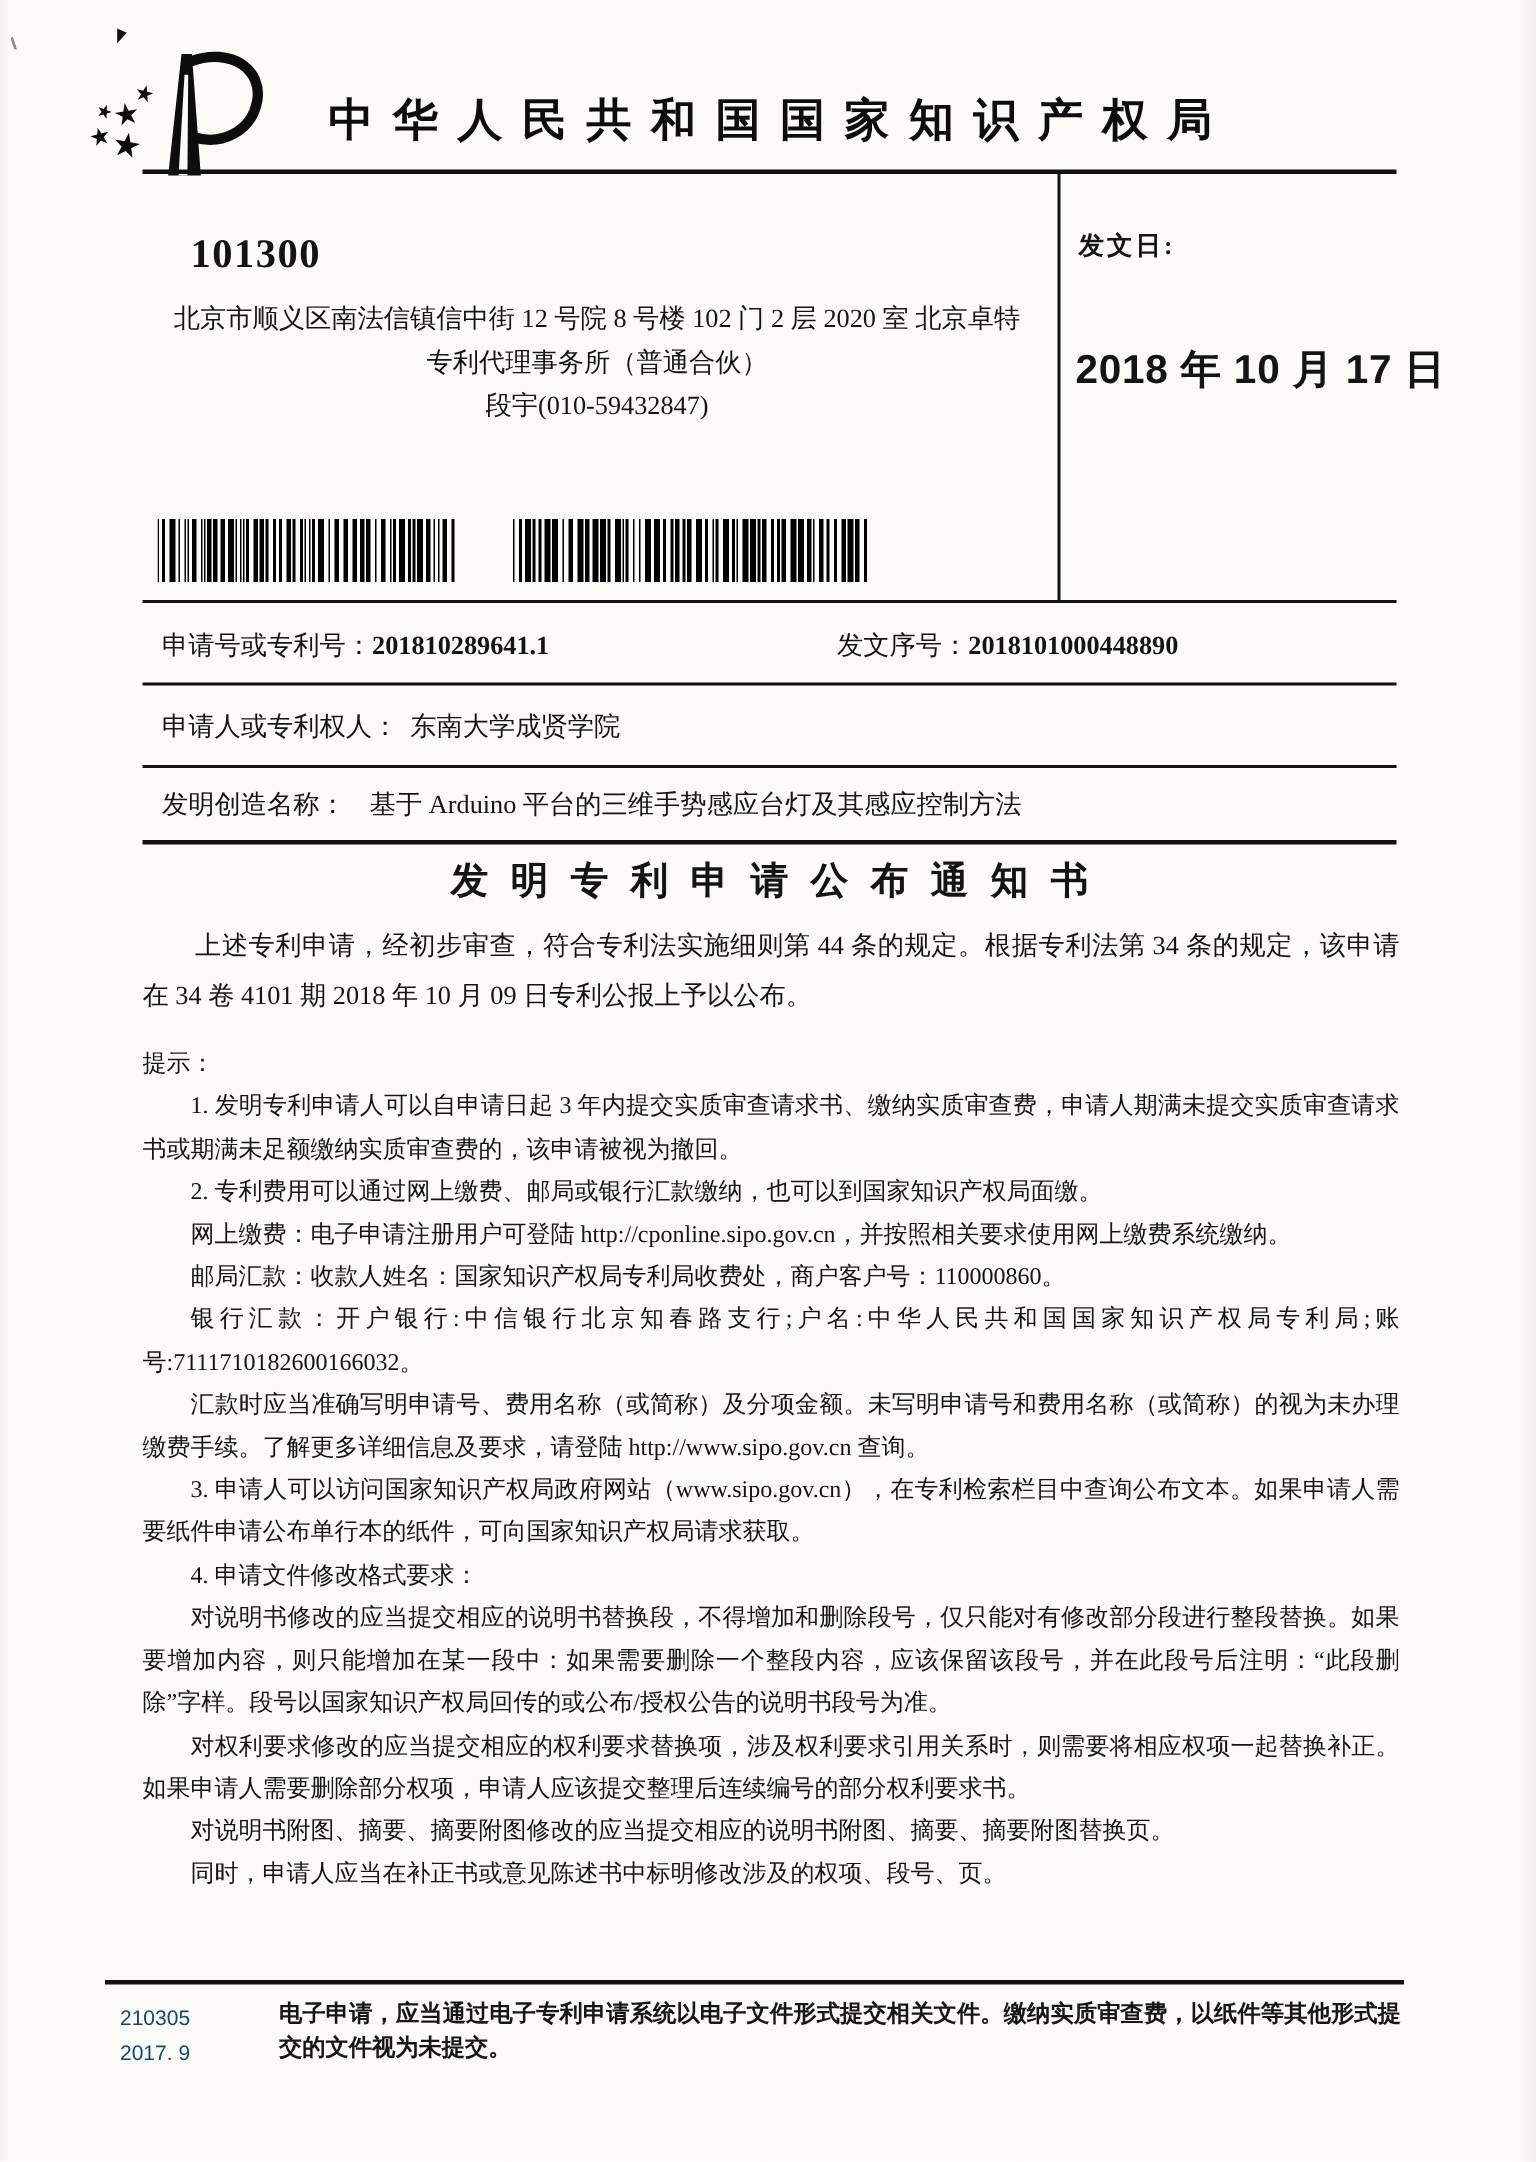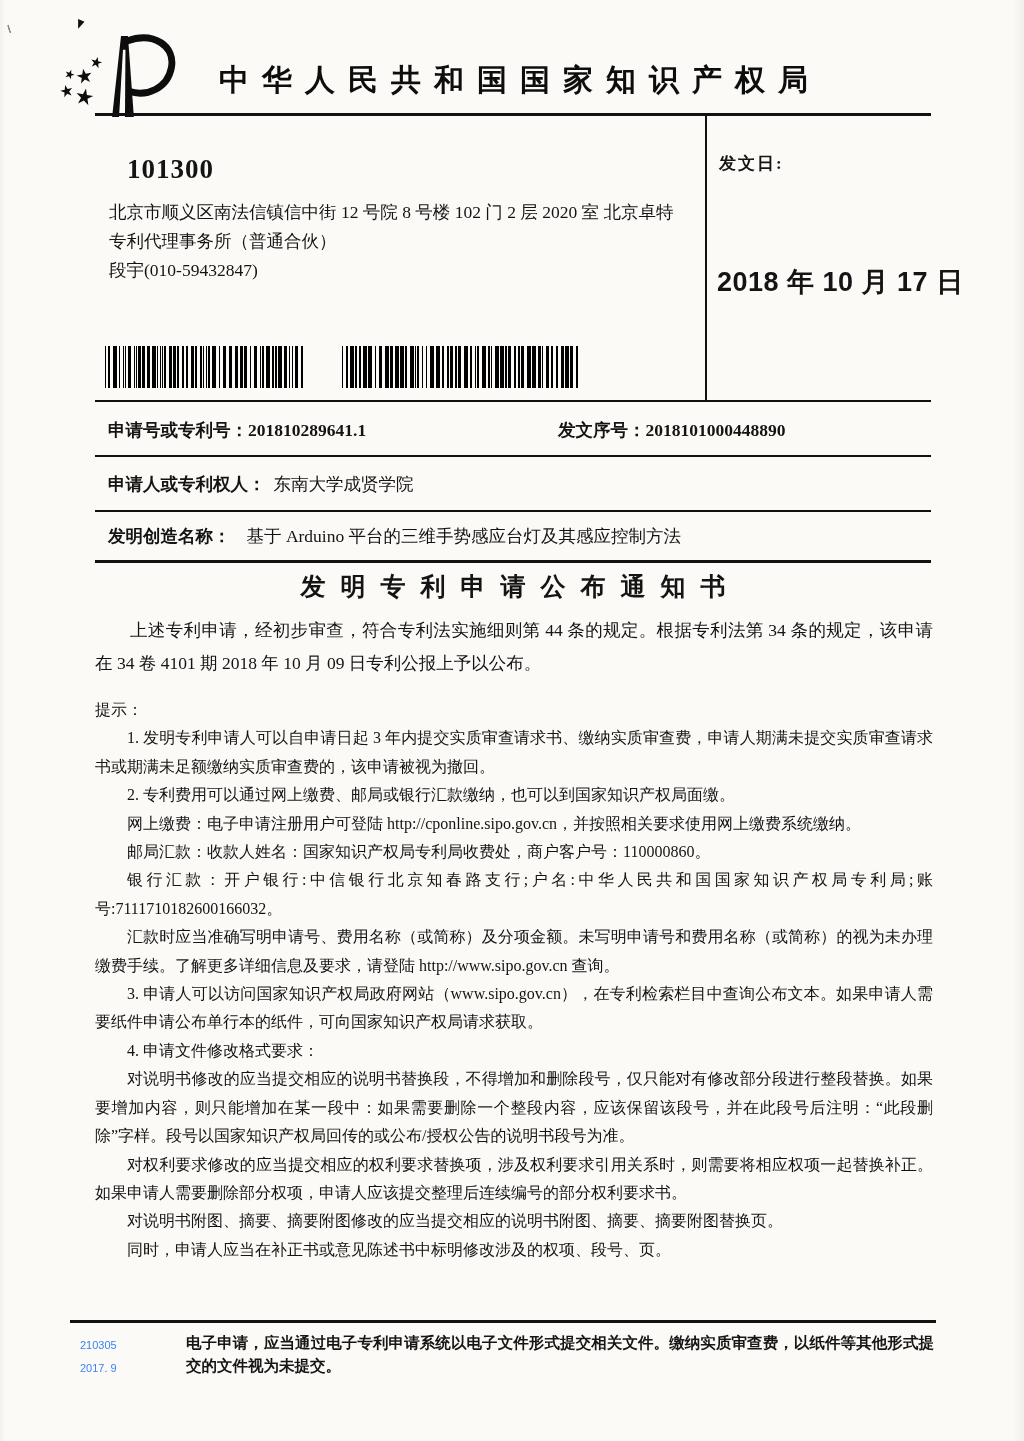--- a/index.html
+++ b/index.html
@@ -22,35 +22,35 @@
   .agency-title {
     left:195px; top:60px; width:650px; text-align:center;
     font-family:"Liberation Sans","DejaVu Sans",sans-serif;
     font-weight:bold; font-size:30px; letter-spacing:13px; white-space:nowrap; color:#0d0d0d;
   }
   .header-rule { left:95px; top:113px; width:836px; height:3px; background:#111; }
 
   
   .info-box { left:95px; top:116px; width:836px; height:284px; }
   .postal-code { left:32px; top:38px; font-size:27px; font-weight:bold; letter-spacing:1px; }
-  .recipient-block { left:14px; top:82px; width:578px; text-align:left; font-size:17.5px; line-height:29px; }
+  .recipient-block { left:14px; top:82px; width:578px; text-align:center; font-size:17.5px; line-height:29px; }
   .info-divider { left:610px; top:0; width:2px; height:284px; background:#111; }
   .issue-label { left:624px; top:36px; font-size:17px; font-weight:bold; letter-spacing:2px; }
-  .issue-value { left:622px; top:112px; font-size:27px; font-weight:bold; font-family:"Liberation Sans","DejaVu Sans",sans-serif; letter-spacing:0.5px; white-space:nowrap;margin-top:36px; }
+  .issue-value { left:622px; top:112px; font-size:27px; font-weight:bold; font-family:"Liberation Sans","DejaVu Sans",sans-serif; letter-spacing:0.5px; white-space:nowrap; }
   .barcode { top:230px; height:42px; display:flex; overflow:hidden; align-items:stretch; }
   .barcode i { display:block; height:100%; background:#000; flex:0 0 auto; }
   .barcode-left  { left:10px;  width:200px; }
   .barcode-right { left:247px; width:238px; }
 
   
   .rule { left:95px; width:836px; height:2px; background:#111; }
   .r1 { top:400px; } .r2 { top:455px; } .r3 { top:510px; } .r4 { top:560px; height:3px; }
   .field-row { left:108px; width:820px; font-size:17.5px; white-space:nowrap; }
   .fr1 { top:418px; } .fr2 { top:472px; } .fr3 { top:524px; }
-  .flabel { font-weight:bold; }
+  .flabel { font-weight:normal; }
   .fvalue { font-weight:bold; }
   .fvalue-normal { font-weight:normal; }
   .serial-group { position:absolute; left:450px; top:0; }
   .gap-s { margin-left:8px; } .gap-m { margin-left:16px; }
 
   
   .notice-title {
     left:95px; top:570px; width:836px; text-align:center;
     font-family:"Liberation Sans","DejaVu Sans",sans-serif;
     font-weight:bold; font-size:25px; letter-spacing:15px; text-indent:15px; white-space:nowrap;
@@ -60,21 +60,21 @@
     font-size:17.5px; line-height:33px; text-align:justify; text-indent:2em;
   }
 
   
   .tips { left:95px; top:696px; width:838px; font-size:16px; line-height:28.4px; text-align:justify; }
   .tips .heading { font-weight:normal; }
   .tips p { text-indent:2em; }
 
   
   .footer-rule { left:70px; top:1320px; width:866px; height:3px; background:#111; }
-  .form-codes { left:80px; top:1334px; font-size:11px; line-height:23px; font-family:"Liberation Sans","DejaVu Sans",sans-serif; color:#3b82f6; }
+  .form-codes { left:80px; top:1334px; font-size:14px; line-height:23px; font-family:"Liberation Sans","DejaVu Sans",sans-serif; color:#0c4a6e; }
   .footer-notes {
     left:186px; top:1331px; width:748px;
     font-family:"Liberation Sans","DejaVu Sans",sans-serif;
     font-weight:bold; font-size:15.5px; line-height:23px; color:#161616; text-align:justify;
   }
 </style>
 </head>
 <body>
 
 <span class="abs mark-quote"></span>

